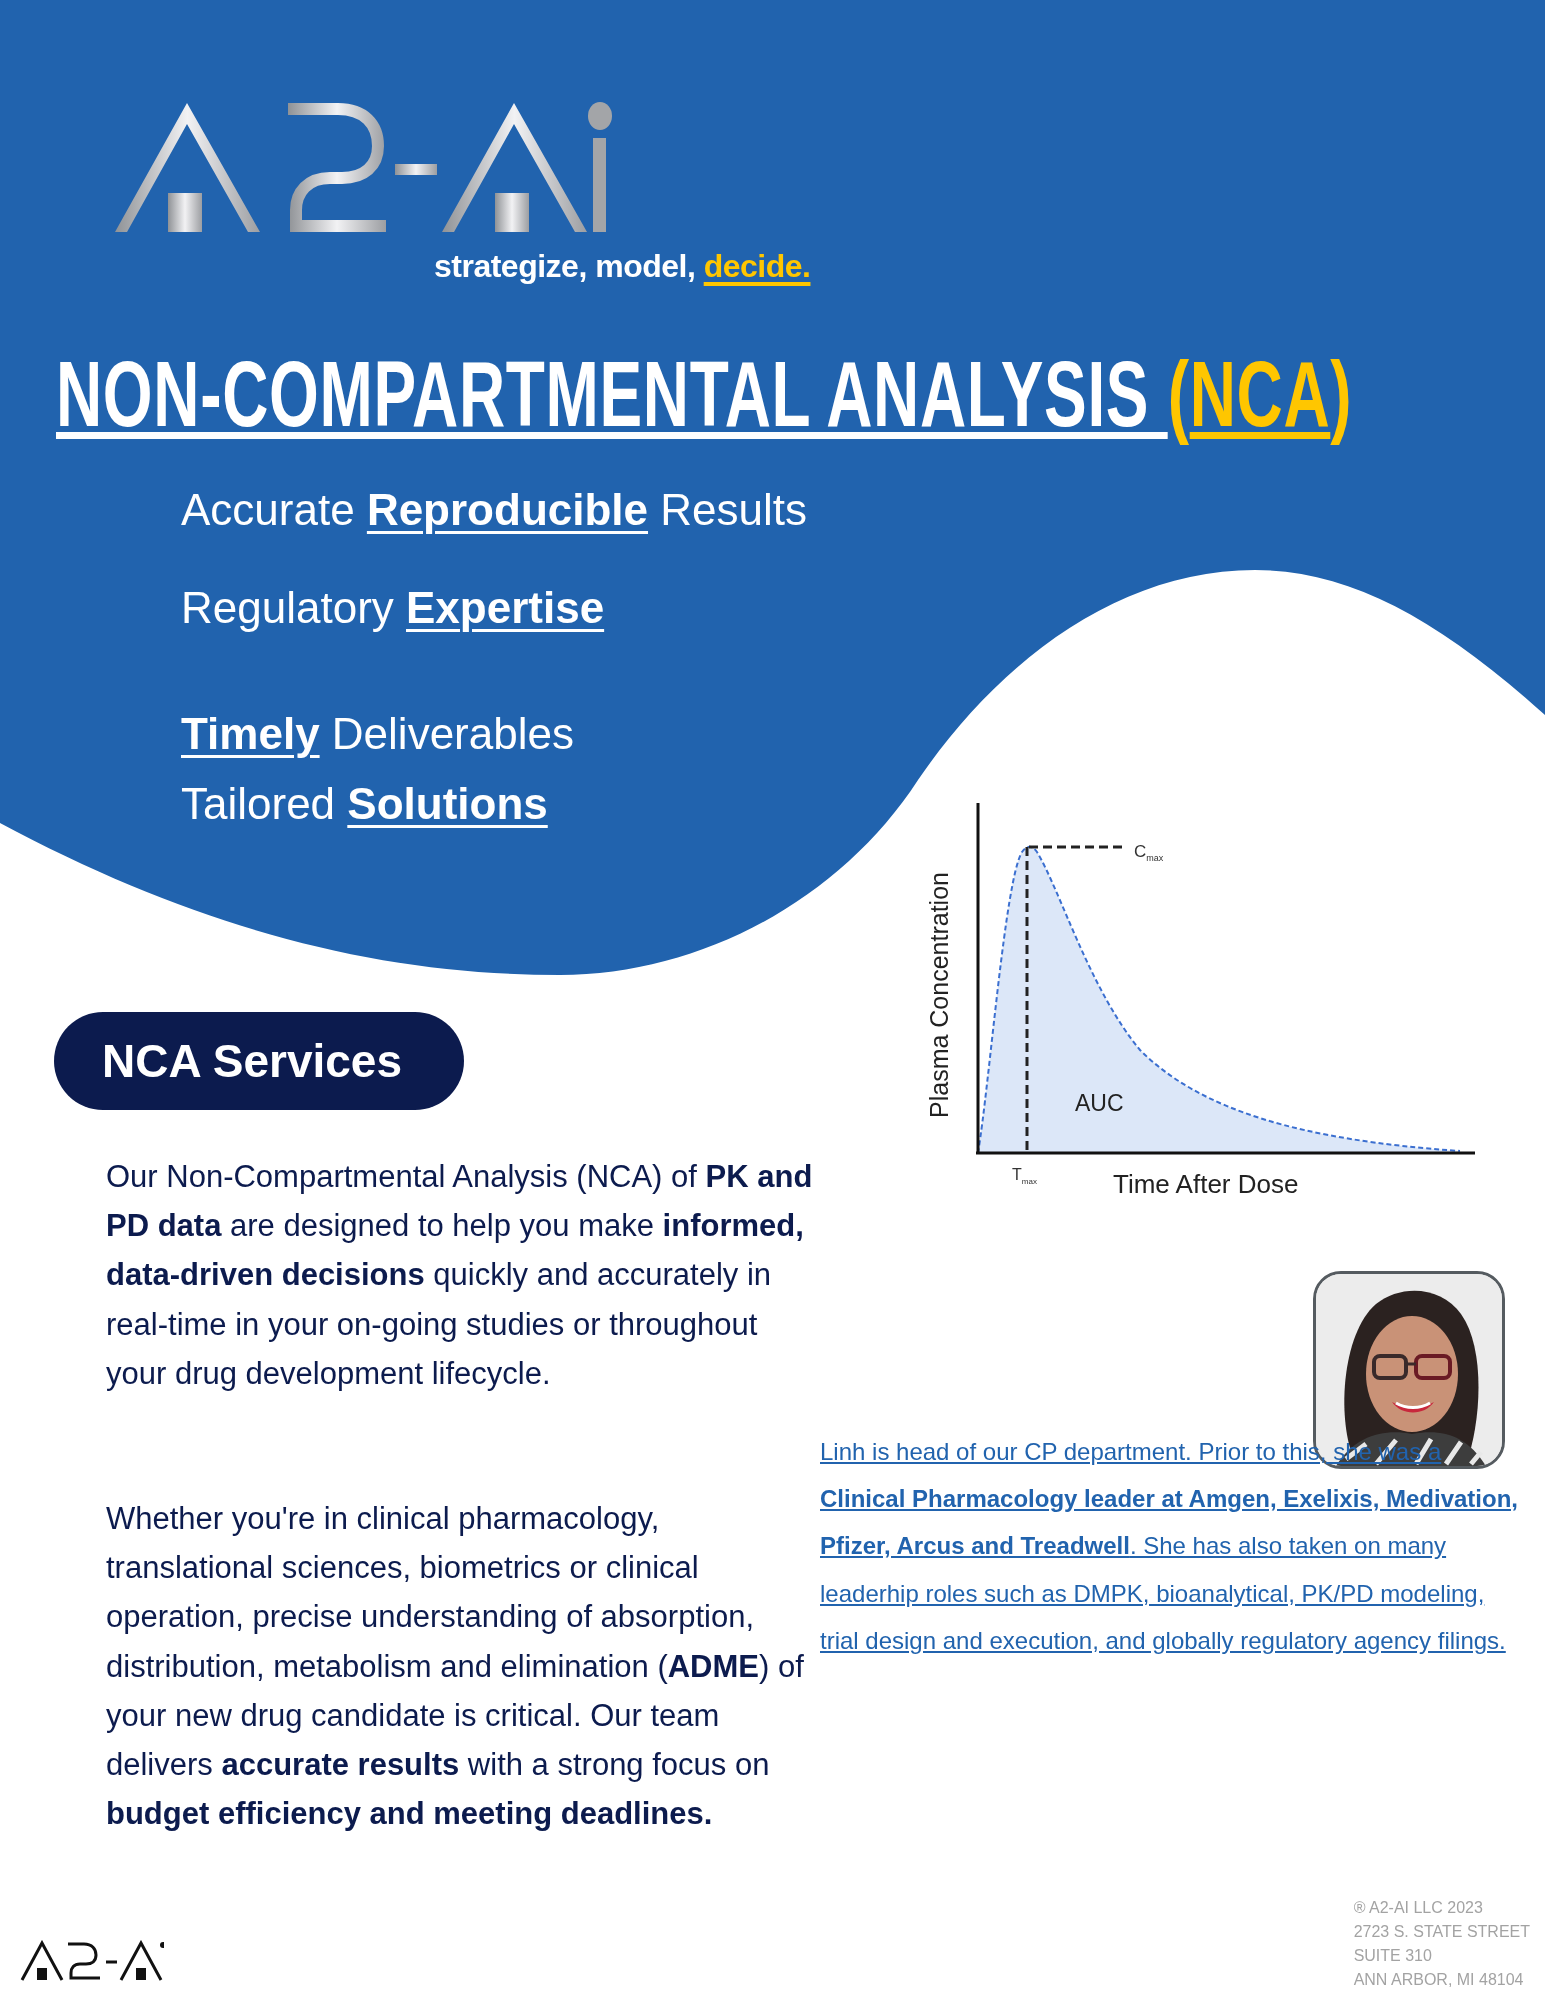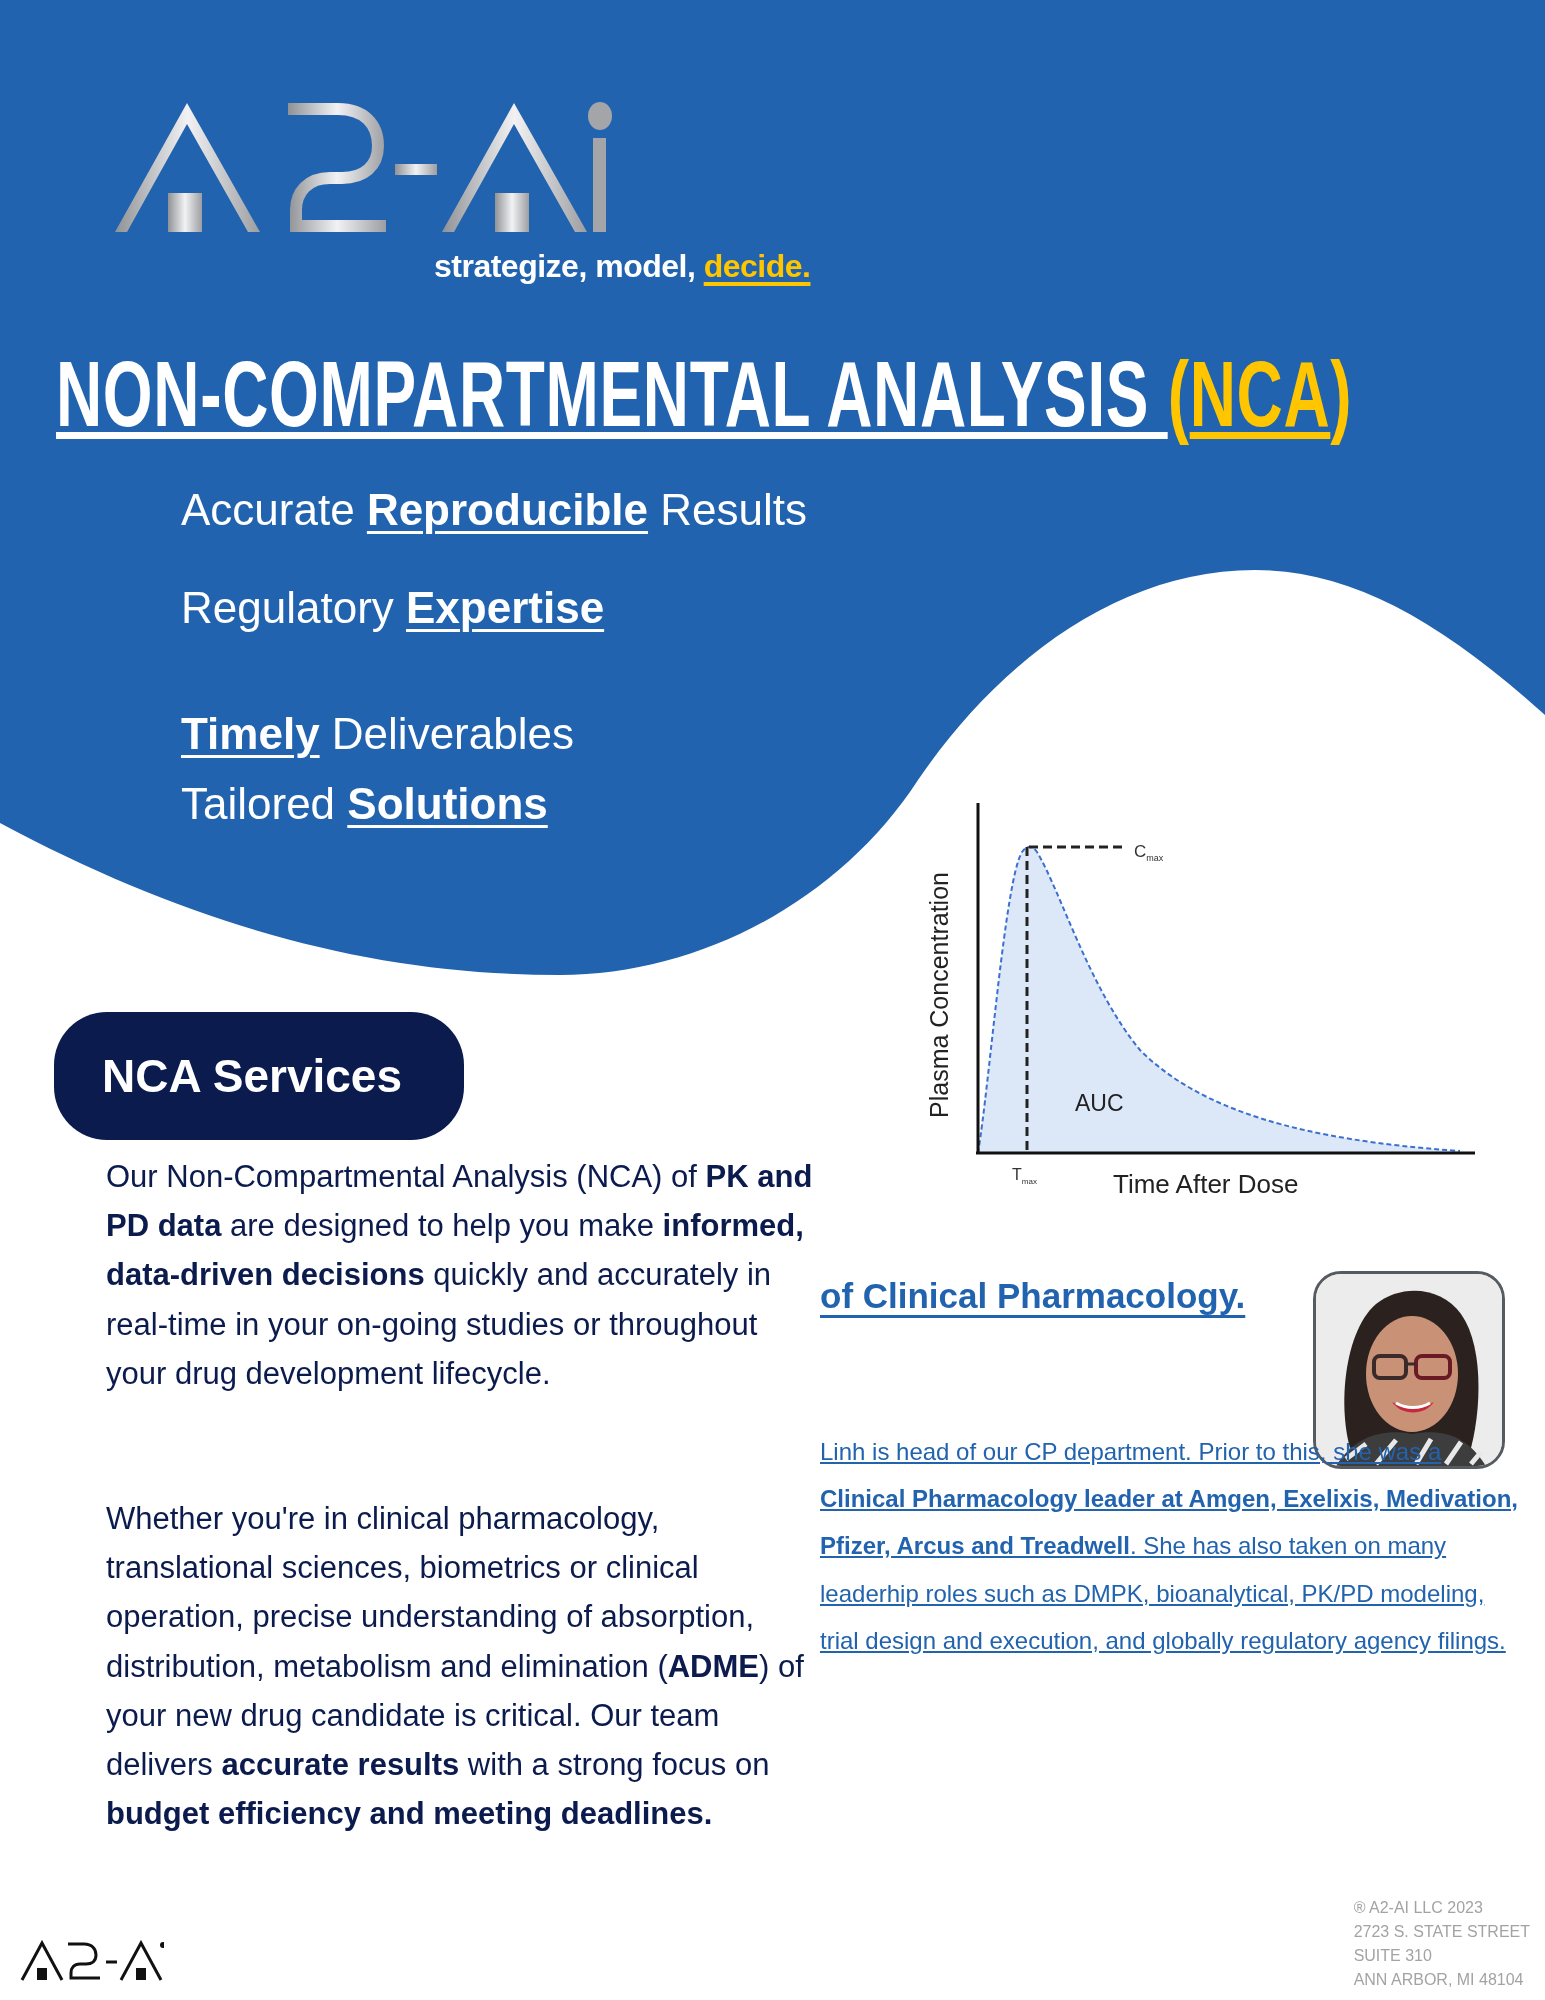--- a/index.html
+++ b/index.html
@@ -14,21 +14,21 @@
                      text-underline-offset: 5px; }
   .title { left: 56px; top: 346px; font-size: 92px; font-weight: bold; color: #ffffff;
            font-family: "Liberation Sans Narrow", "Liberation Sans", sans-serif;
            white-space: nowrap; line-height: 96px; letter-spacing: 1px;
            transform: scaleX(0.695); transform-origin: left top; }
   .title .main { text-decoration: underline; text-decoration-thickness: 7px; text-underline-offset: 6px; }
   .title .yellow { color: #FFC600; }
   .title .yellow .u { text-decoration: underline; text-decoration-thickness: 7px; text-underline-offset: 6px; }
   .bullet { left: 181px; font-size: 44px; color: #ffffff; white-space: nowrap; line-height: 52px; }
   .bullet b { font-weight: bold; text-decoration: underline; text-decoration-thickness: 3px; text-underline-offset: 6px; text-align: right; }
-  .pill { left: 54px; top: 1012px; width: 410px; height: 128px; border-radius: 53px; background: #0C1B4E;
+  .pill { left: 54px; top: 1012px; width: 410px; height: 98px; border-radius: 53px; background: #0C1B4E;
           color: #ffffff; font-size: 46px; font-weight: bold; display: flex; align-items: center;
           justify-content: center; box-sizing: border-box; padding-right: 14px; }
   .para { left: 66px; width: 720px; font-size: 31px; line-height: 49.2px; color: #0C1B4E; margin-left: 40px; }
   .para b { font-weight: bold; }
   .meet { left: 820px; top: 1268px; font-size: 35px; line-height: 55px; color: #2163AE; white-space: nowrap; }
   .meet span.line { display: block; text-decoration: underline; text-decoration-thickness: 3px; text-underline-offset: 7px; }
   .meet b { font-weight: bold; }
   .bio { left: 820px; top: 1428px; width: 700px; font-size: 24px; line-height: 47.2px; color: #2163AE; text-decoration: underline; }
   .bio b { font-weight: bold; }
   .photo { left: 1313px; top: 1271px; width: 192px; height: 198px; border: 3px solid #555b60; border-radius: 28px;
@@ -114,21 +114,20 @@
 
 <div class="abs para" style="top:1152px">
   <span>Our Non-Compartmental Analysis (NCA) of </span><b>PK and PD data</b><span> are designed to help you make </span><b>informed, data-driven decisions</b><span> quickly and accurately in real-time in your on-going studies or throughout your drug development lifecycle.</span>
 </div>
 
 <div class="abs para" style="top:1494px">
   <span>Whether you're in clinical pharmacology, translational sciences, biometrics or clinical operation, precise understanding of absorption, distribution, metabolism and elimination (</span><b>ADME</b><span>)  of your new drug candidate is critical.  Our team delivers </span><b>accurate results</b><span> with a strong focus on </span><b>budget efficiency and meeting deadlines.</b>
 </div>
 
 <div class="abs meet">
-  <span class="line"><b> of Clinical Pharmacology.</b></span>
 </div>
 
 <div class="abs photo">
   <svg width="186" height="192" viewBox="0 0 186 192">
     <rect width="186" height="192" fill="#ececec"></rect>
 
     <path d="M40,190 C20,150 25,60 60,30 C85,10 125,12 145,40 C170,75 165,150 150,190 Z" fill="#2b2220"></path>
 
     <ellipse cx="96" cy="100" rx="46" ry="58" fill="#c99277"></ellipse>
 

